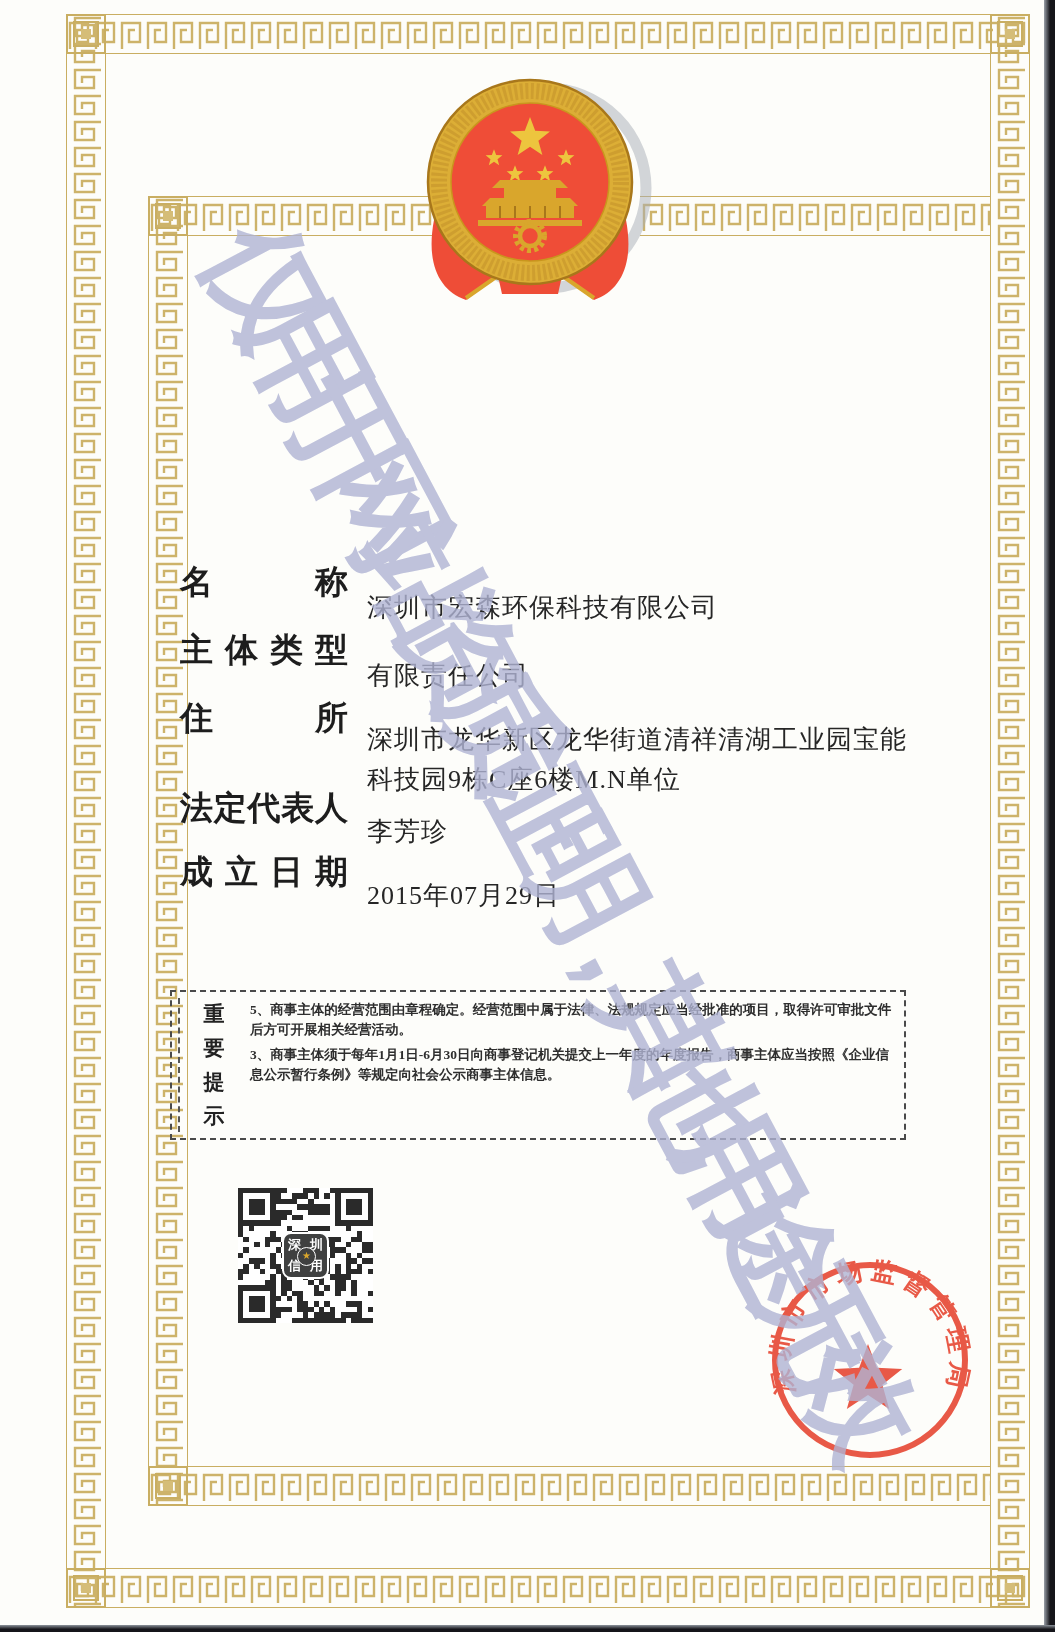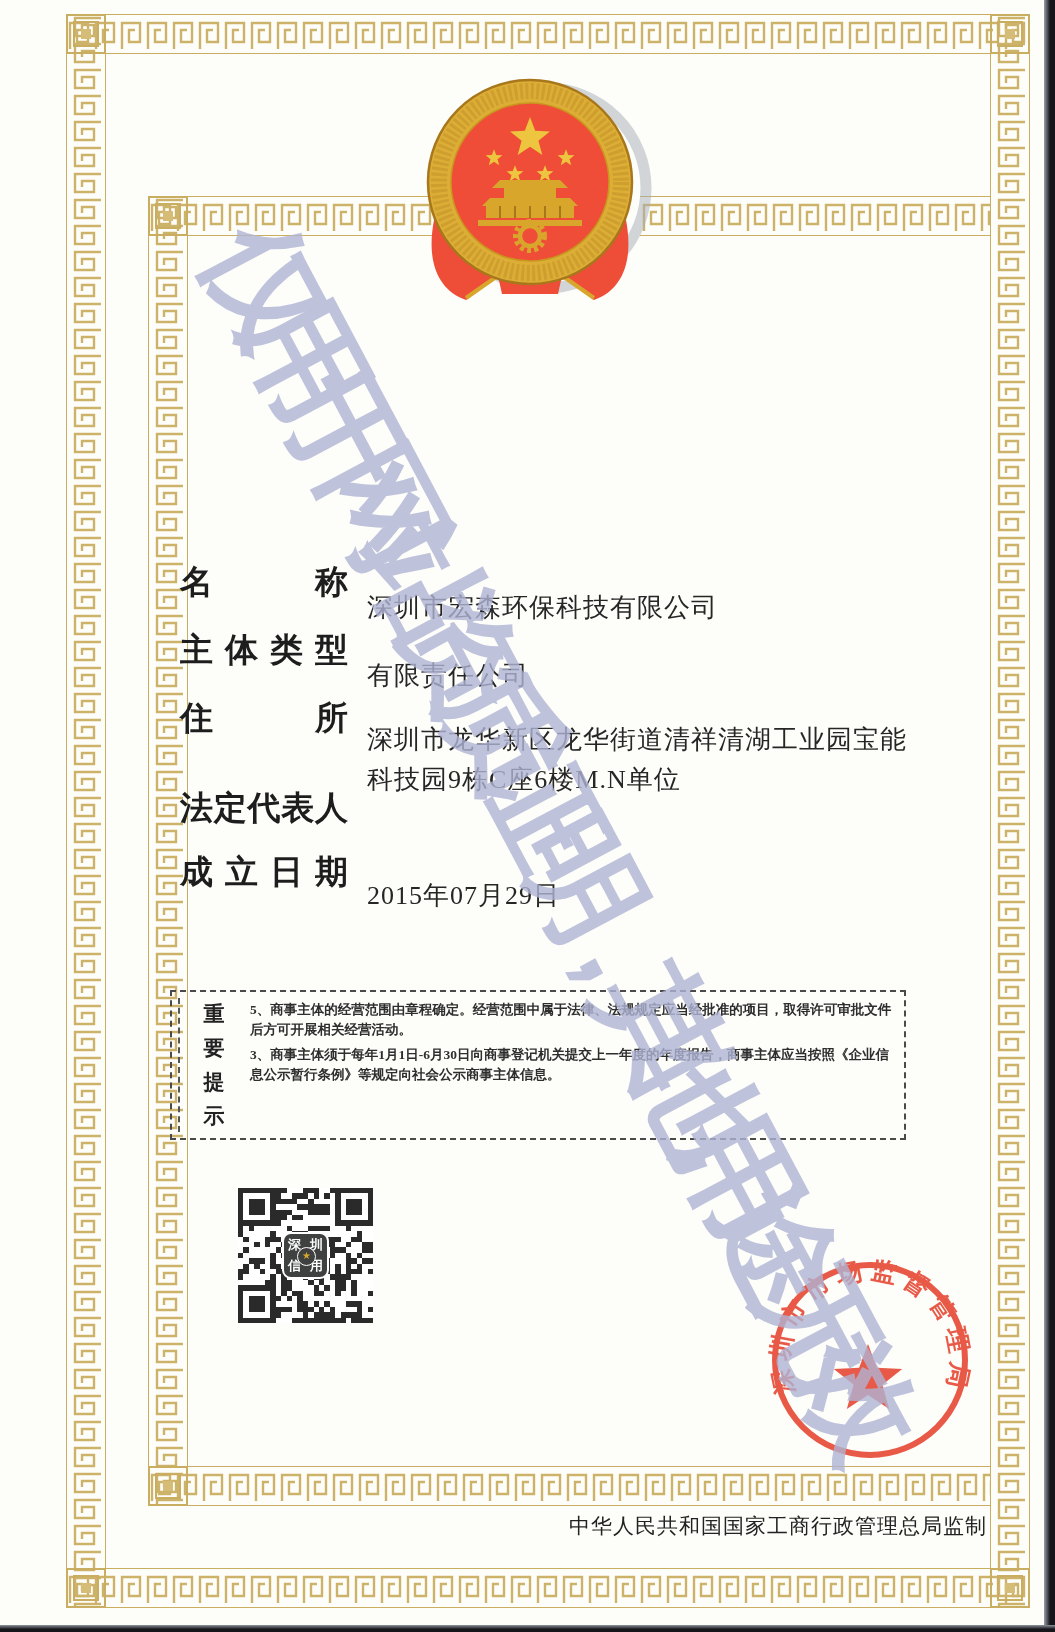--- a/index.html
+++ b/index.html
@@ -191,20 +191,21 @@
     </div>
   <div class="field-value" style="top:700px">深圳市龙华新区龙华街道清祥清湖工业园宝能科技园9栋C座6楼M.N单位</div>
 
   <div class="field-label spread-chars wide5" style="top:786px">
       <span>法</span>
       <span>定</span>
       <span>代</span>
       <span>表</span>
       <span>人</span>
     </div>
+  <div class="field-value" style="top:792px">李芳珍</div>
 
   <div class="field-label spread-chars" style="top:850px">
       <span>成</span>
       <span>立</span>
       <span>日</span>
       <span>期</span>
     </div>
   <div class="field-value" style="top:856px">2015年07月29日</div>
 
   <div class="notice">
@@ -540,19 +541,18 @@
     <defs>
       <path id="sealArc" d="M -68,44 A 81,81 0 1 1 68,44" fill="none"></path>
     </defs>
     <circle r="95" fill="none" stroke="#e8432e" stroke-width="6"></circle>
     <path d="M0,-21 L5.19,-7.13 L19.97,-6.49 L8.39,2.73 L12.35,16.99 L0,8.82 L-12.35,16.99 L-8.39,2.73 L-19.97,-6.49 L-5.19,-7.13 Z" transform="translate(-2,20) scale(1.714)" fill="#e8432e"></path>
     <text font-size="25" font-weight="bold" fill="#e8432e" letter-spacing="7" font-family="Liberation Serif, serif">
       <textPath href="#sealArc" startOffset="50%" text-anchor="middle">深圳市市场监督管理局</textPath>
     </text>
   </svg>
 
-  <div class="footer-line">中华人民共和国国家工商行政管理总局监制</div>
 
   <div class="watermark">仅用于网站资质证明，其他用途无效</div>
 
   <div class="scan-edge-right"></div>
   <div class="scan-edge-bottom"></div>
 </div>
 
 </body></html>

